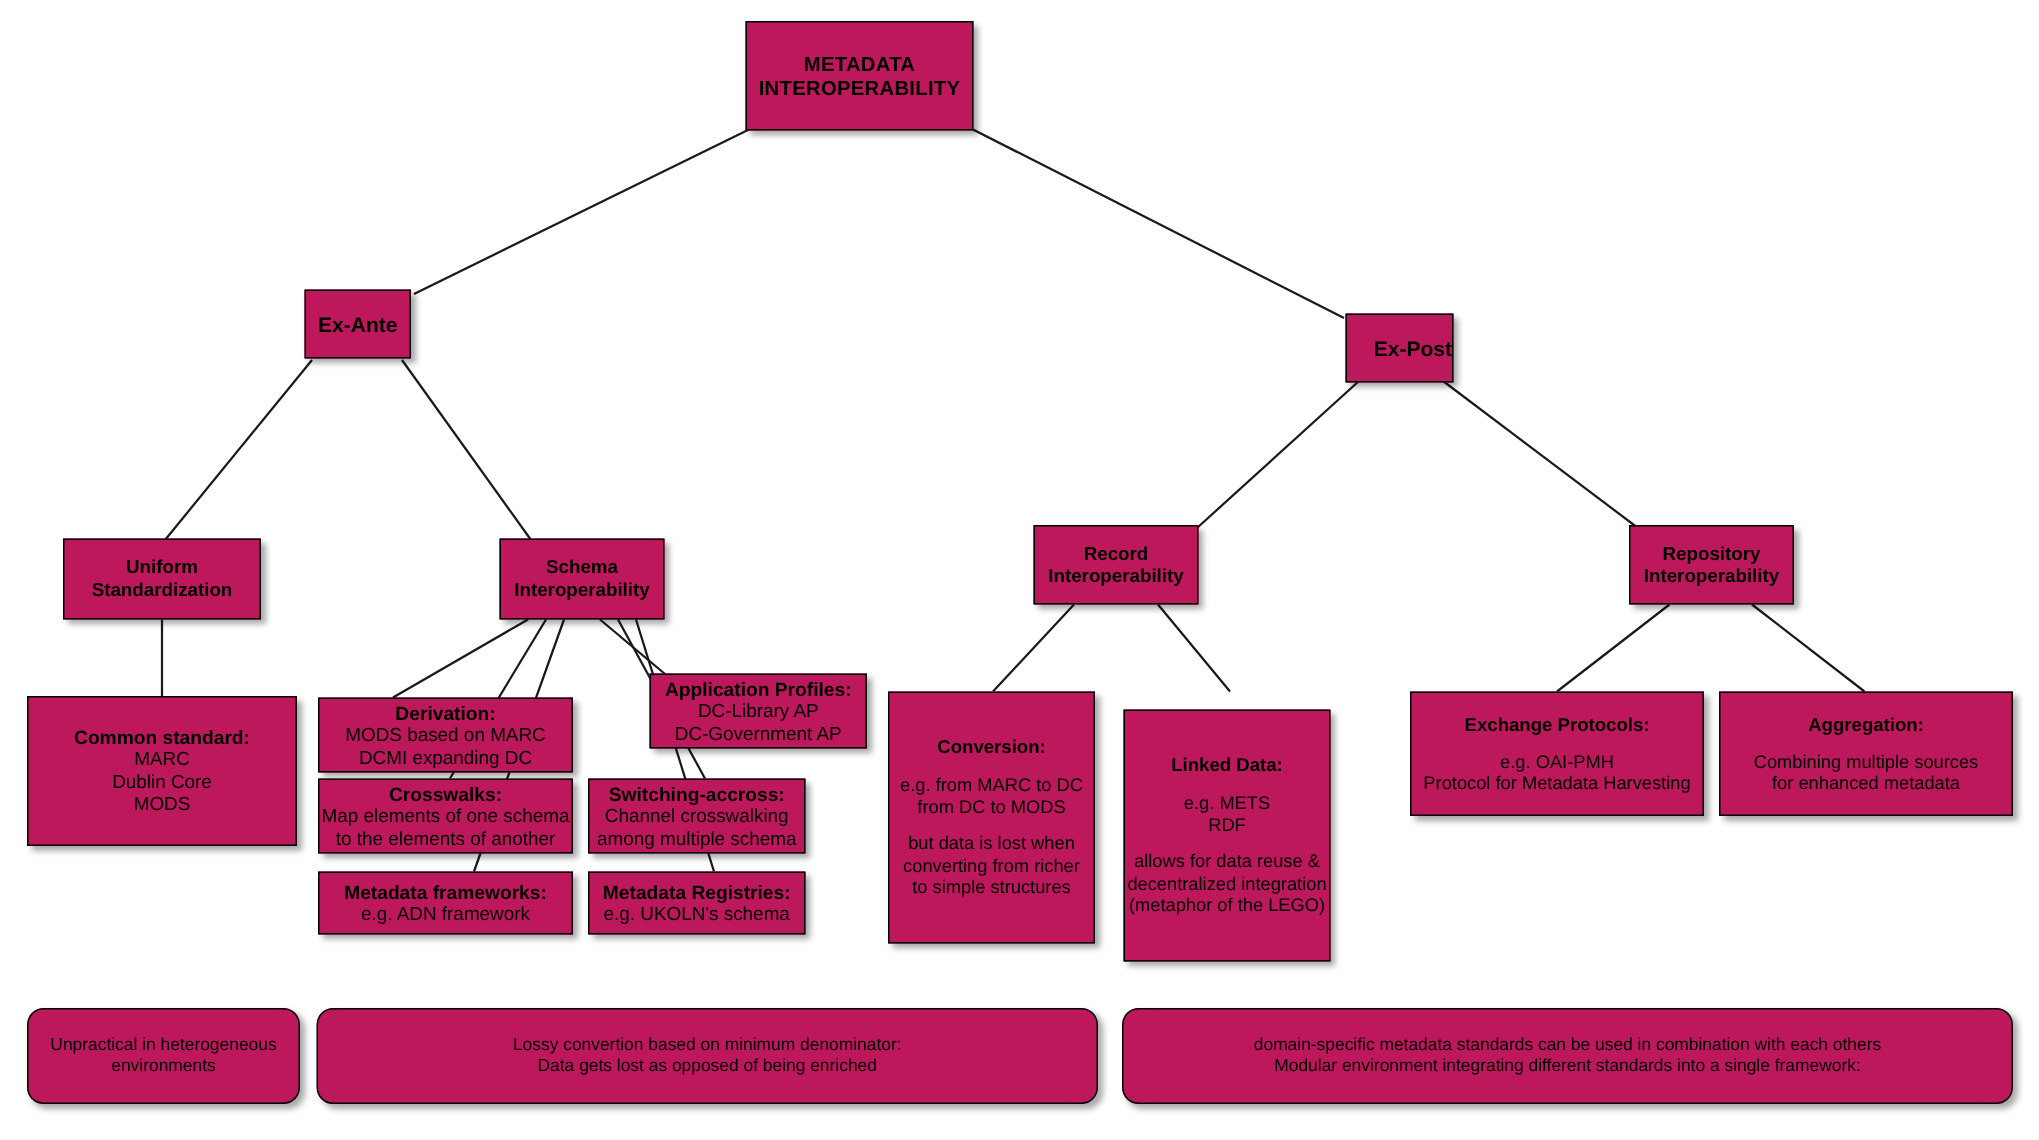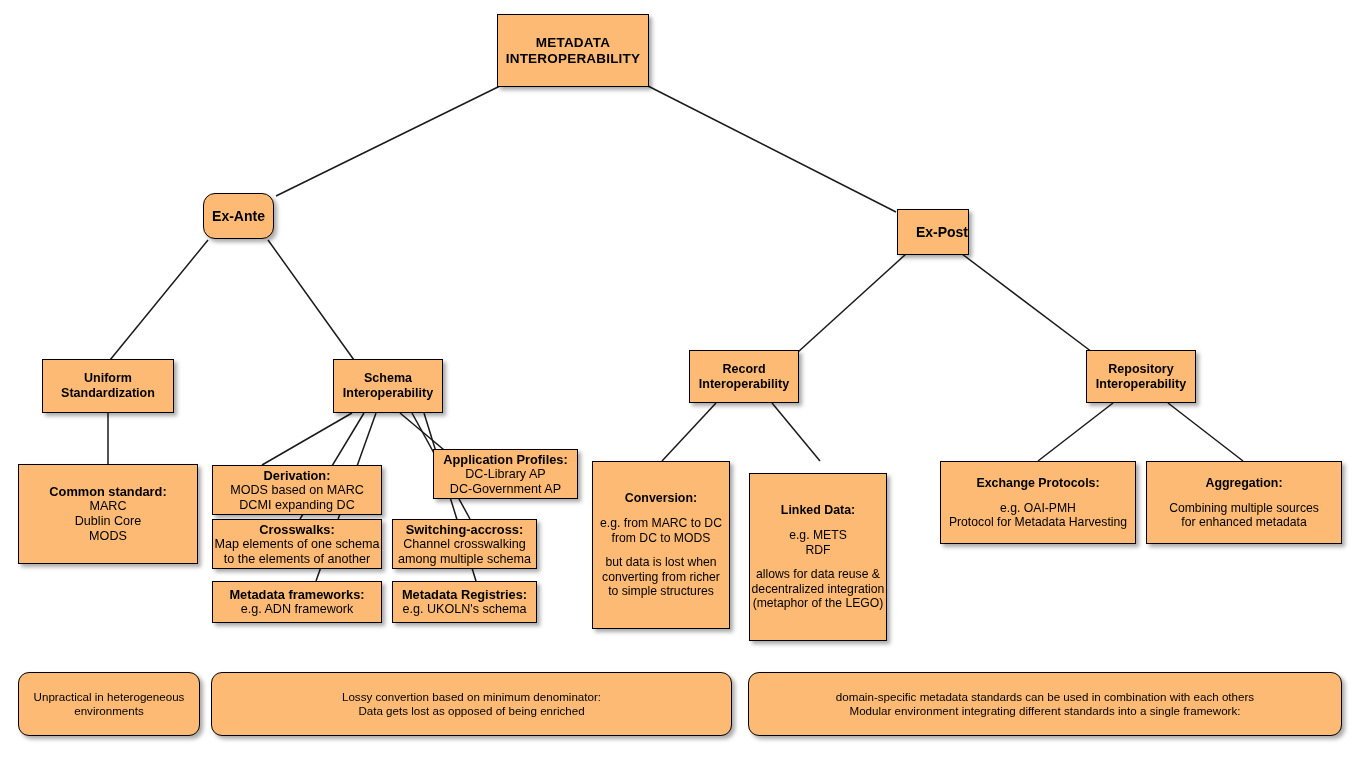--- a/index.html
+++ b/index.html
@@ -18,21 +18,21 @@
   #edges {
     position: absolute;
     left: 0; top: 0;
     width: 1359px;
     height: 760px;
     z-index: 1;
   }
   .node {
     position: absolute;
     box-sizing: border-box;
-    background: #fdba74;
+    background: #be185d;
     border: 1.6px solid #000000;
     box-shadow: 3px 3px 4px rgba(0,0,0,0.34);
     display: flex;
     flex-direction: column;
     align-items: center;
     justify-content: center;
     text-align: center;
     z-index: 2;
     color: #000000;
     line-height: 1.18;
@@ -89,21 +89,21 @@
       <path d="M 1113 403 L 1038 461"></path>
       <path d="M 1168 403 L 1243 461"></path>
     </g>
   </svg>
 
   <div class="node root" style="left:497px; top:14px; width:152px; height:73px;">
     <span class="ln">METADATA</span>
     <span class="ln">INTEROPERABILITY</span>
   </div>
 
-  <div class="node level2" style="left:203px; top:193px; width:71px; height:46px;border-radius:12px;">
+  <div class="node level2" style="left:203px; top:193px; width:71px; height:46px;">
     <span class="ln">Ex-Ante</span>
   </div>
 
   <div class="node level2" style="left:897px; top:209px; width:72px; height:46px;align-items:flex-end;">
     <span class="ln">Ex-Post</span>
   </div>
 
   <div class="node level3" style="left:42px; top:359px; width:132px; height:54px;">
     <span class="ln">Uniform</span>
     <span class="ln">Standardization</span>

